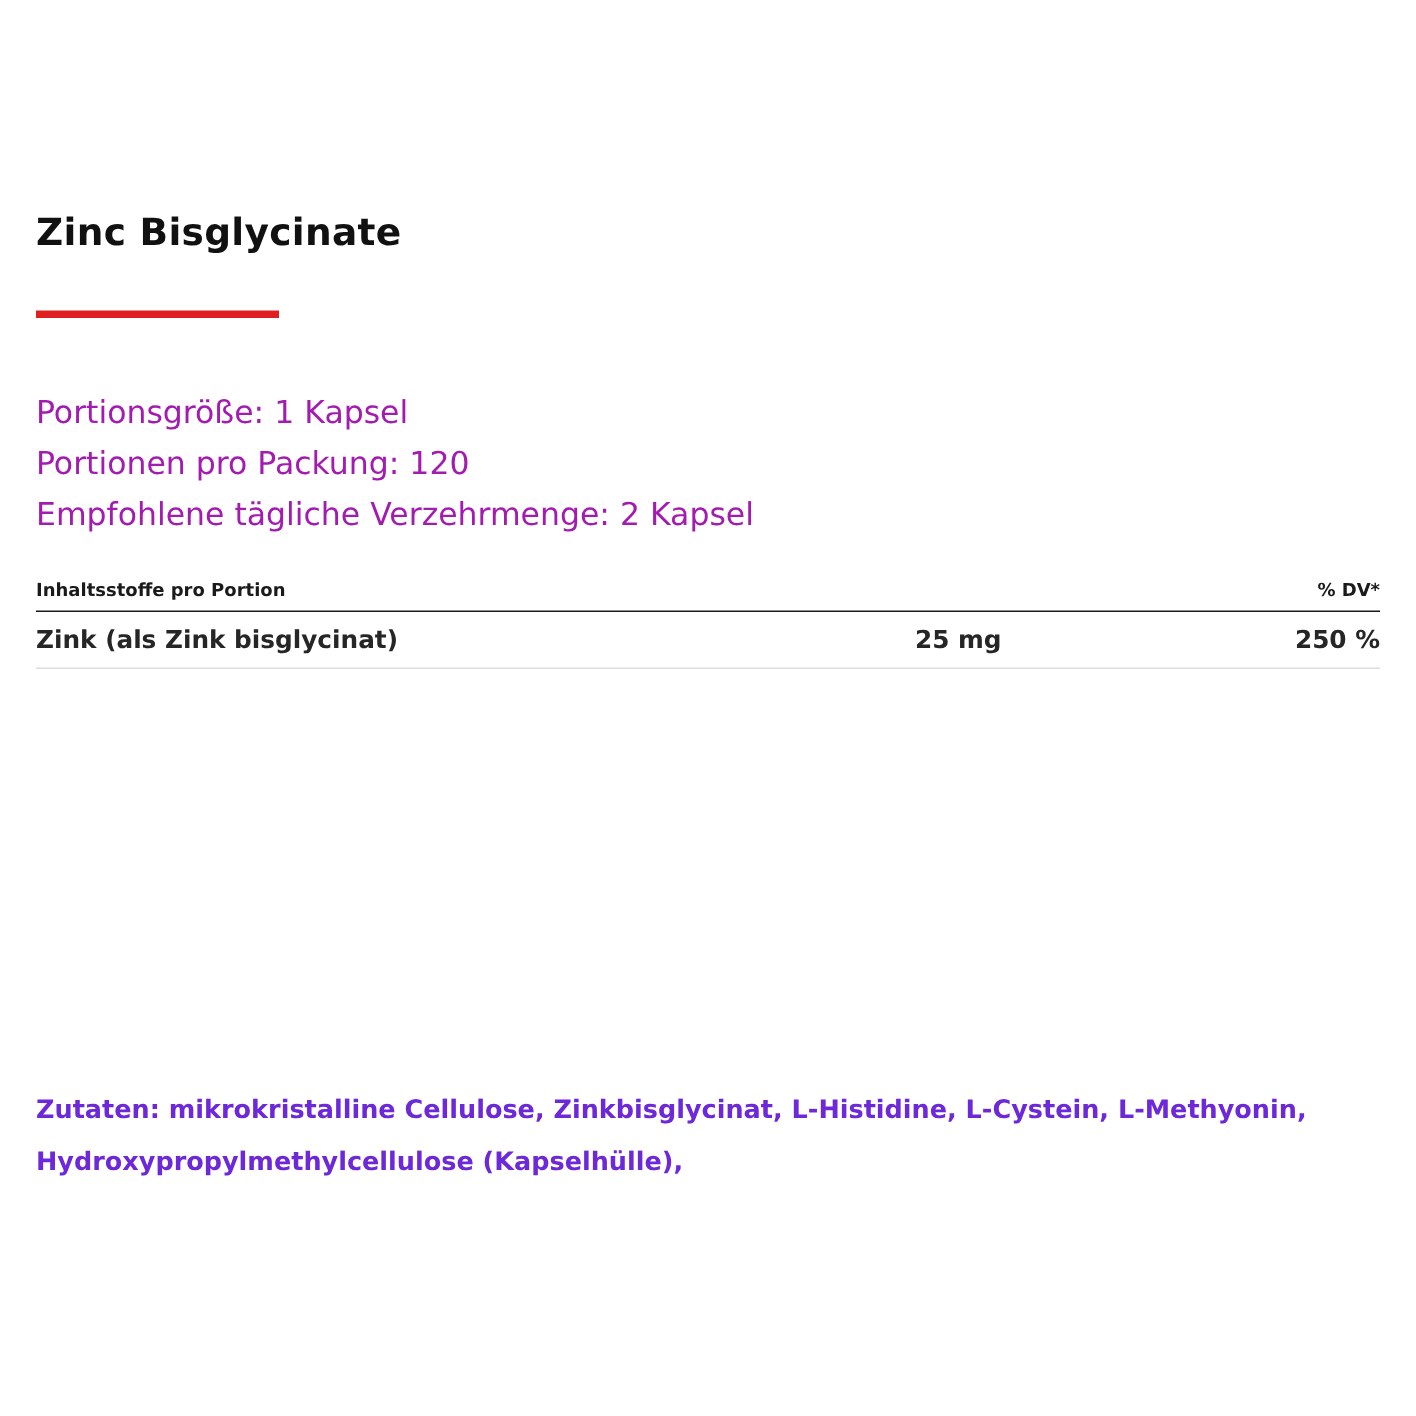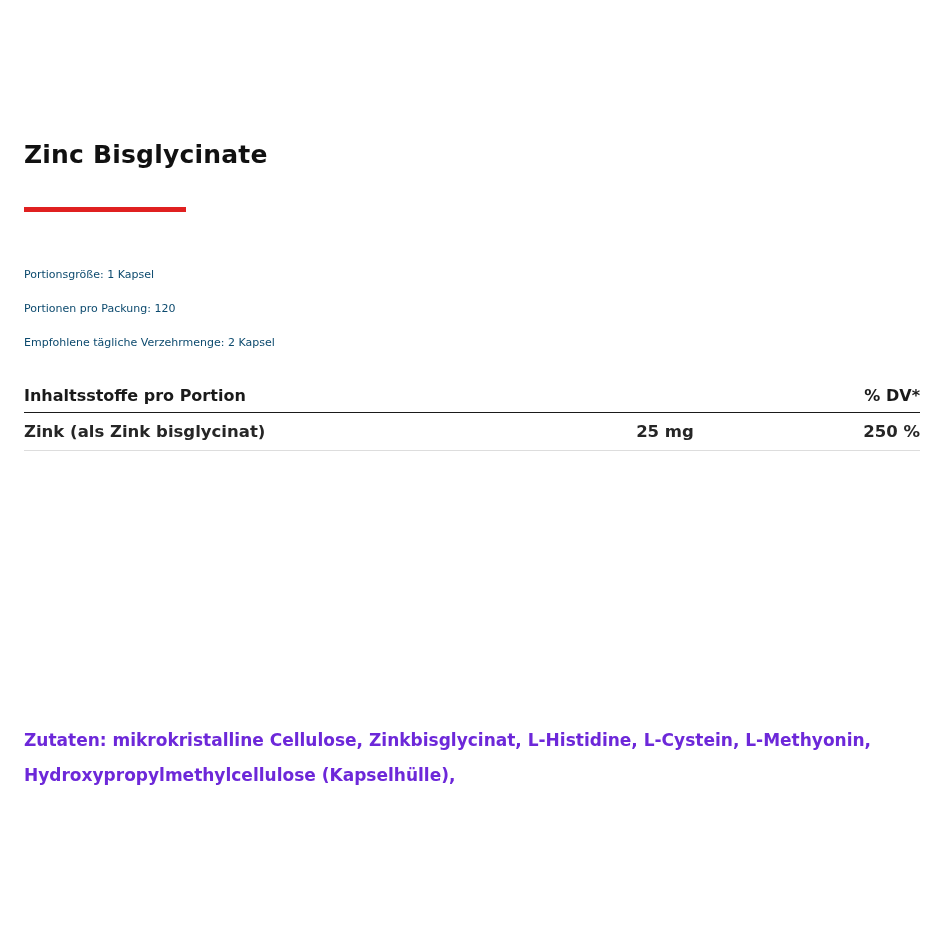--- a/index.html
+++ b/index.html
@@ -36,38 +36,38 @@
     left: 24px;
     top: 207px;
     width: 162px;
     height: 5px;
     background: #e02020;
   }
   .serving-block {
     position: absolute;
     left: 24px;
     top: 258px;
-    font-size: 11px;
+    font-size: 21px;
     line-height: 34px;
-    color: #0c4a6e;
+    color: #a21caf;
   }
   .serving-line {
     white-space: nowrap;
   }
   .facts-table {
     position: absolute;
     left: 24px;
     top: 386px;
     width: 896px;
   }
   .facts-head {
     display: flex;
     align-items: baseline;
     justify-content: space-between;
-    font-size: 16px;
+    font-size: 12px;
     font-weight: bold;
     color: #1a1a1a;
     padding-bottom: 7px;
     border-bottom: 1.6px solid #1a1a1a;
   }
   .facts-head .col-name { flex: 1 1 auto; }
   .facts-head .col-dv { flex: 0 0 auto; text-align: right; }
   .facts-row {
     display: flex;
     align-items: baseline;
@@ -77,21 +77,21 @@
     padding-bottom: 9px;
     border-bottom: 1px solid #dddddd;
     font-weight: bold;
   }
   .facts-row .cell-name {
     flex: 1 1 auto;
     white-space: nowrap;
   }
   .facts-row .cell-amount {
     flex: 0 0 190px;
-    text-align: center;
+    text-align: left;
     padding-right: 80px;
     box-sizing: border-box;
   }
   .facts-row .cell-dv {
     flex: 0 0 120px;
     text-align: right;
   }
   .ingredients {
     position: absolute;
     left: 24px;

